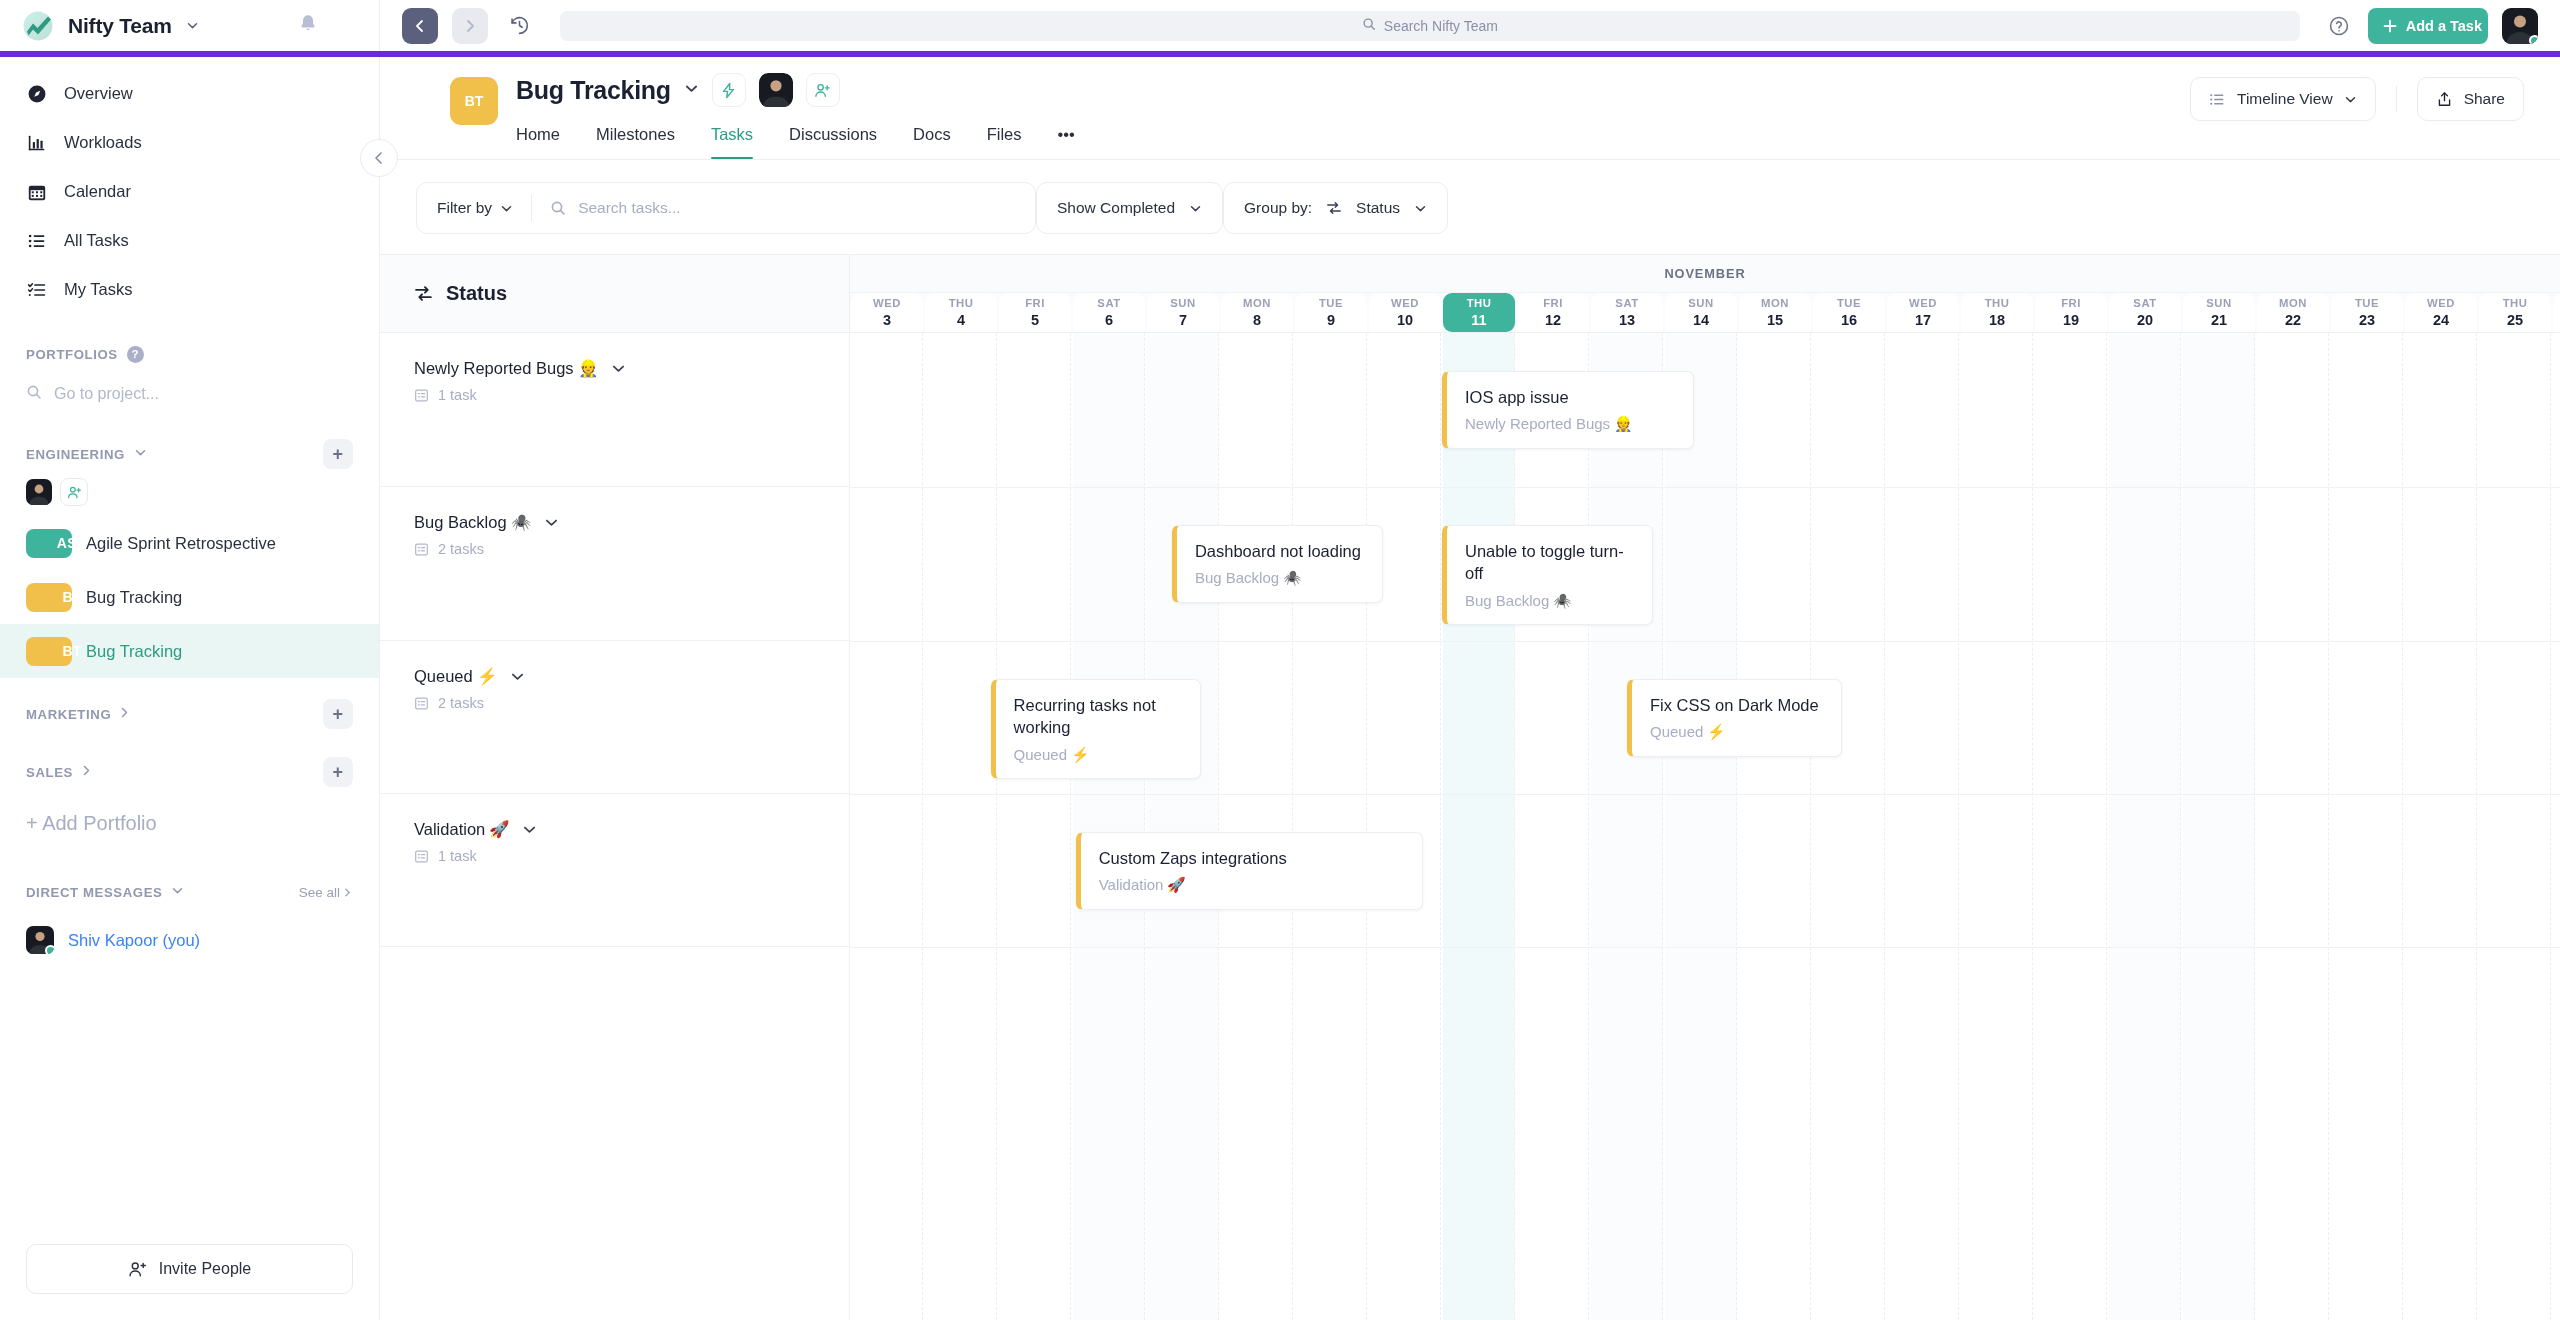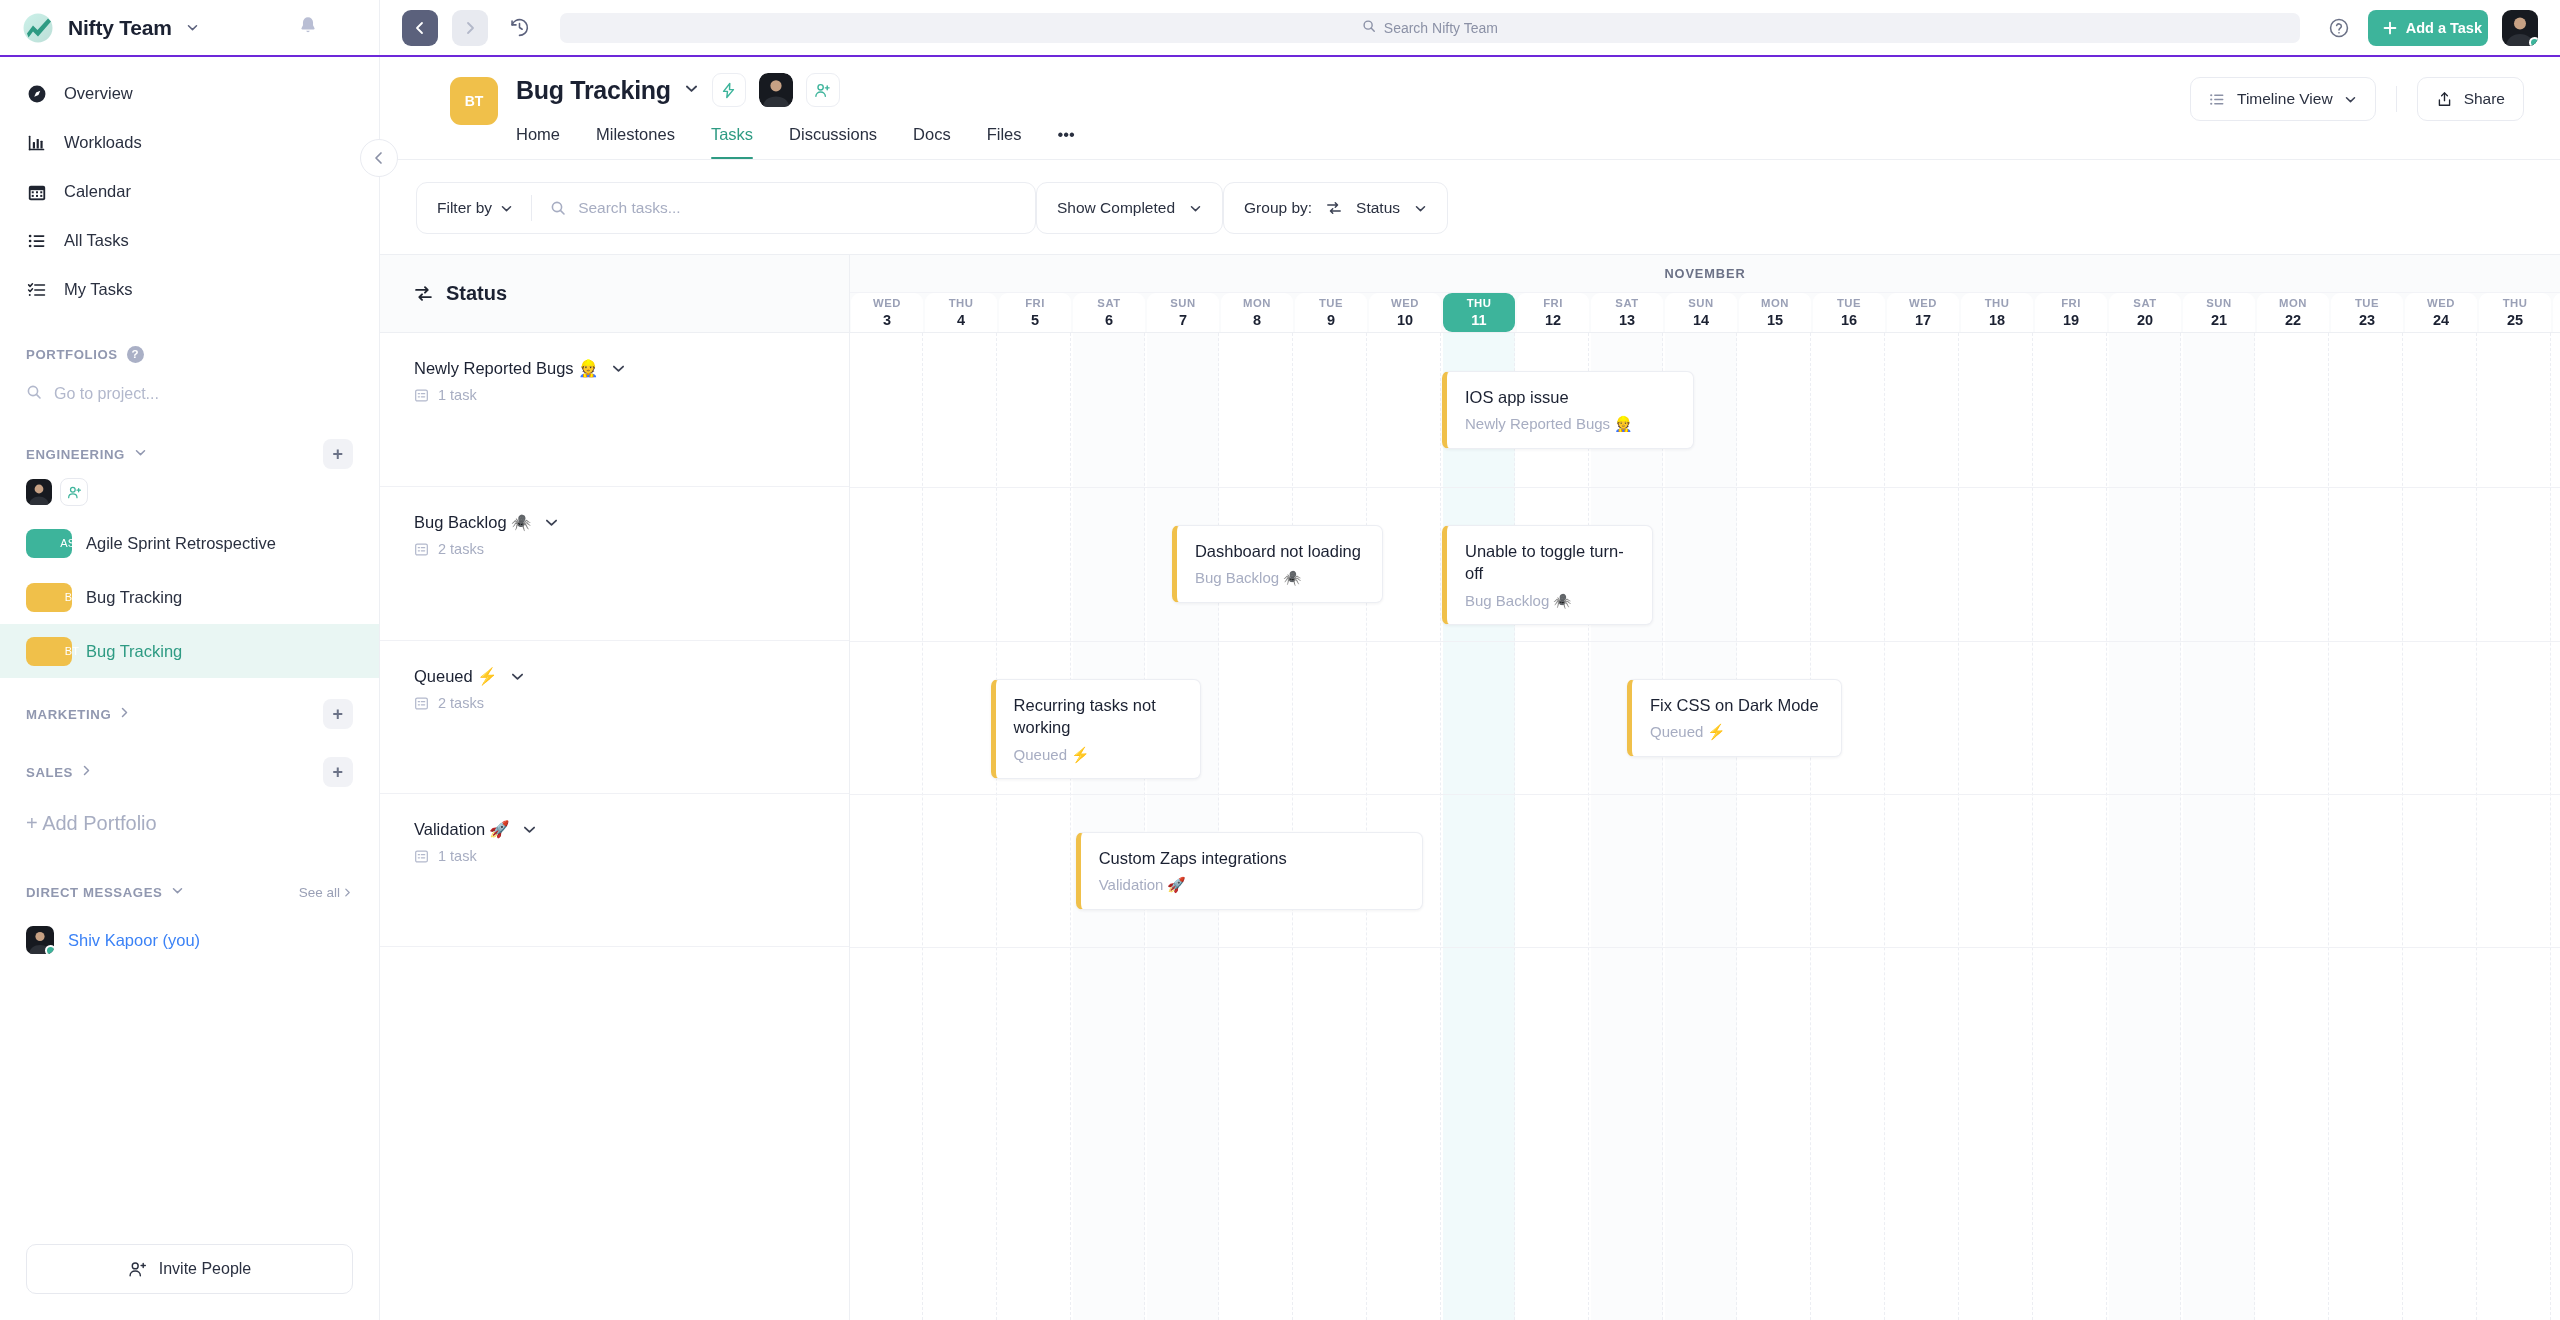--- a/index.html
+++ b/index.html
@@ -9,21 +9,21 @@
     background: #ffffff;
     color: #1f2430;
     overflow: hidden;
   }
   .app { display: flex; flex-direction: column; width: 2560px; height: 1320px; }
 
   
   .topbar {
     height: 57px; flex: 0 0 57px;
     display: flex; align-items: center;
-    border-bottom: 2px solid #6d28d9;
+    border-bottom: 6px solid #6d28d9;
     background: #fff;
   }
   .tb-left {
     width: 380px; flex: 0 0 380px; height: 100%;
     display: flex; align-items: center; gap: 14px;
     padding-left: 22px;
     border-right: 1px solid #edeff3;
   }
   .brand-logo { width: 32px; height: 32px; flex:0 0 32px; }
   .brand-name { font-size: 21px; font-weight: 700; letter-spacing: -0.2px; color:#1b2132;}
@@ -93,21 +93,21 @@
   .add-person {
     width:28px;height:28px;border-radius:8px;border:1px solid #e7e9ef;background:#fff;
     display:flex;align-items:center;justify-content:center;color:#3db49b;cursor:pointer;
   }
   .proj-item {
     display:flex;align-items:center;gap:14px;height:54px;padding:0 26px;cursor:pointer;font-size:16.5px;color:#2a3040;
   }
   .proj-item.active { background:#e9f6f3; color:#2e9b83; font-weight:500; }
   .proj-badge {
     width:29px;height:29px;flex:0 0 29px;border-radius:8px;color:#fff;
-    font-size:11px;font-weight:400;display:flex;align-items:center;justify-content:center;letter-spacing:0.3px;padding-left:46px;
+    font-size:14px;font-weight:700;display:flex;align-items:center;justify-content:center;letter-spacing:0.3px;padding-left:46px;
   }
   .sec-collapsed { display:flex;align-items:center;gap:7px;padding:0 26px;height:44px;margin-top:14px;
                    font-size:13.2px;font-weight:700;letter-spacing:0.6px;color:#9198b0; }
   .sec-collapsed .plus { margin-left:auto; width:30px;height:30px;border-radius:8px;background:#f1f2f6;
             display:flex;align-items:center;justify-content:center;color:#6b7287;font-size:18px;cursor:pointer;}
   .add-portfolio { padding: 18px 26px 6px; font-size:20px; color:#a7adc2; cursor:pointer; }
   .dm-head { display:flex;align-items:center;gap:8px;padding:0 26px;height:42px;margin-top:30px;
              font-size:13.2px;font-weight:700;letter-spacing:0.6px;color:#9198b0;}
   .dm-head .seeall { margin-left:auto; font-size:13.5px; font-weight:400; letter-spacing:0; color:#9aa0b6; cursor:pointer;
                      display:flex;align-items:center;gap:2px;}

